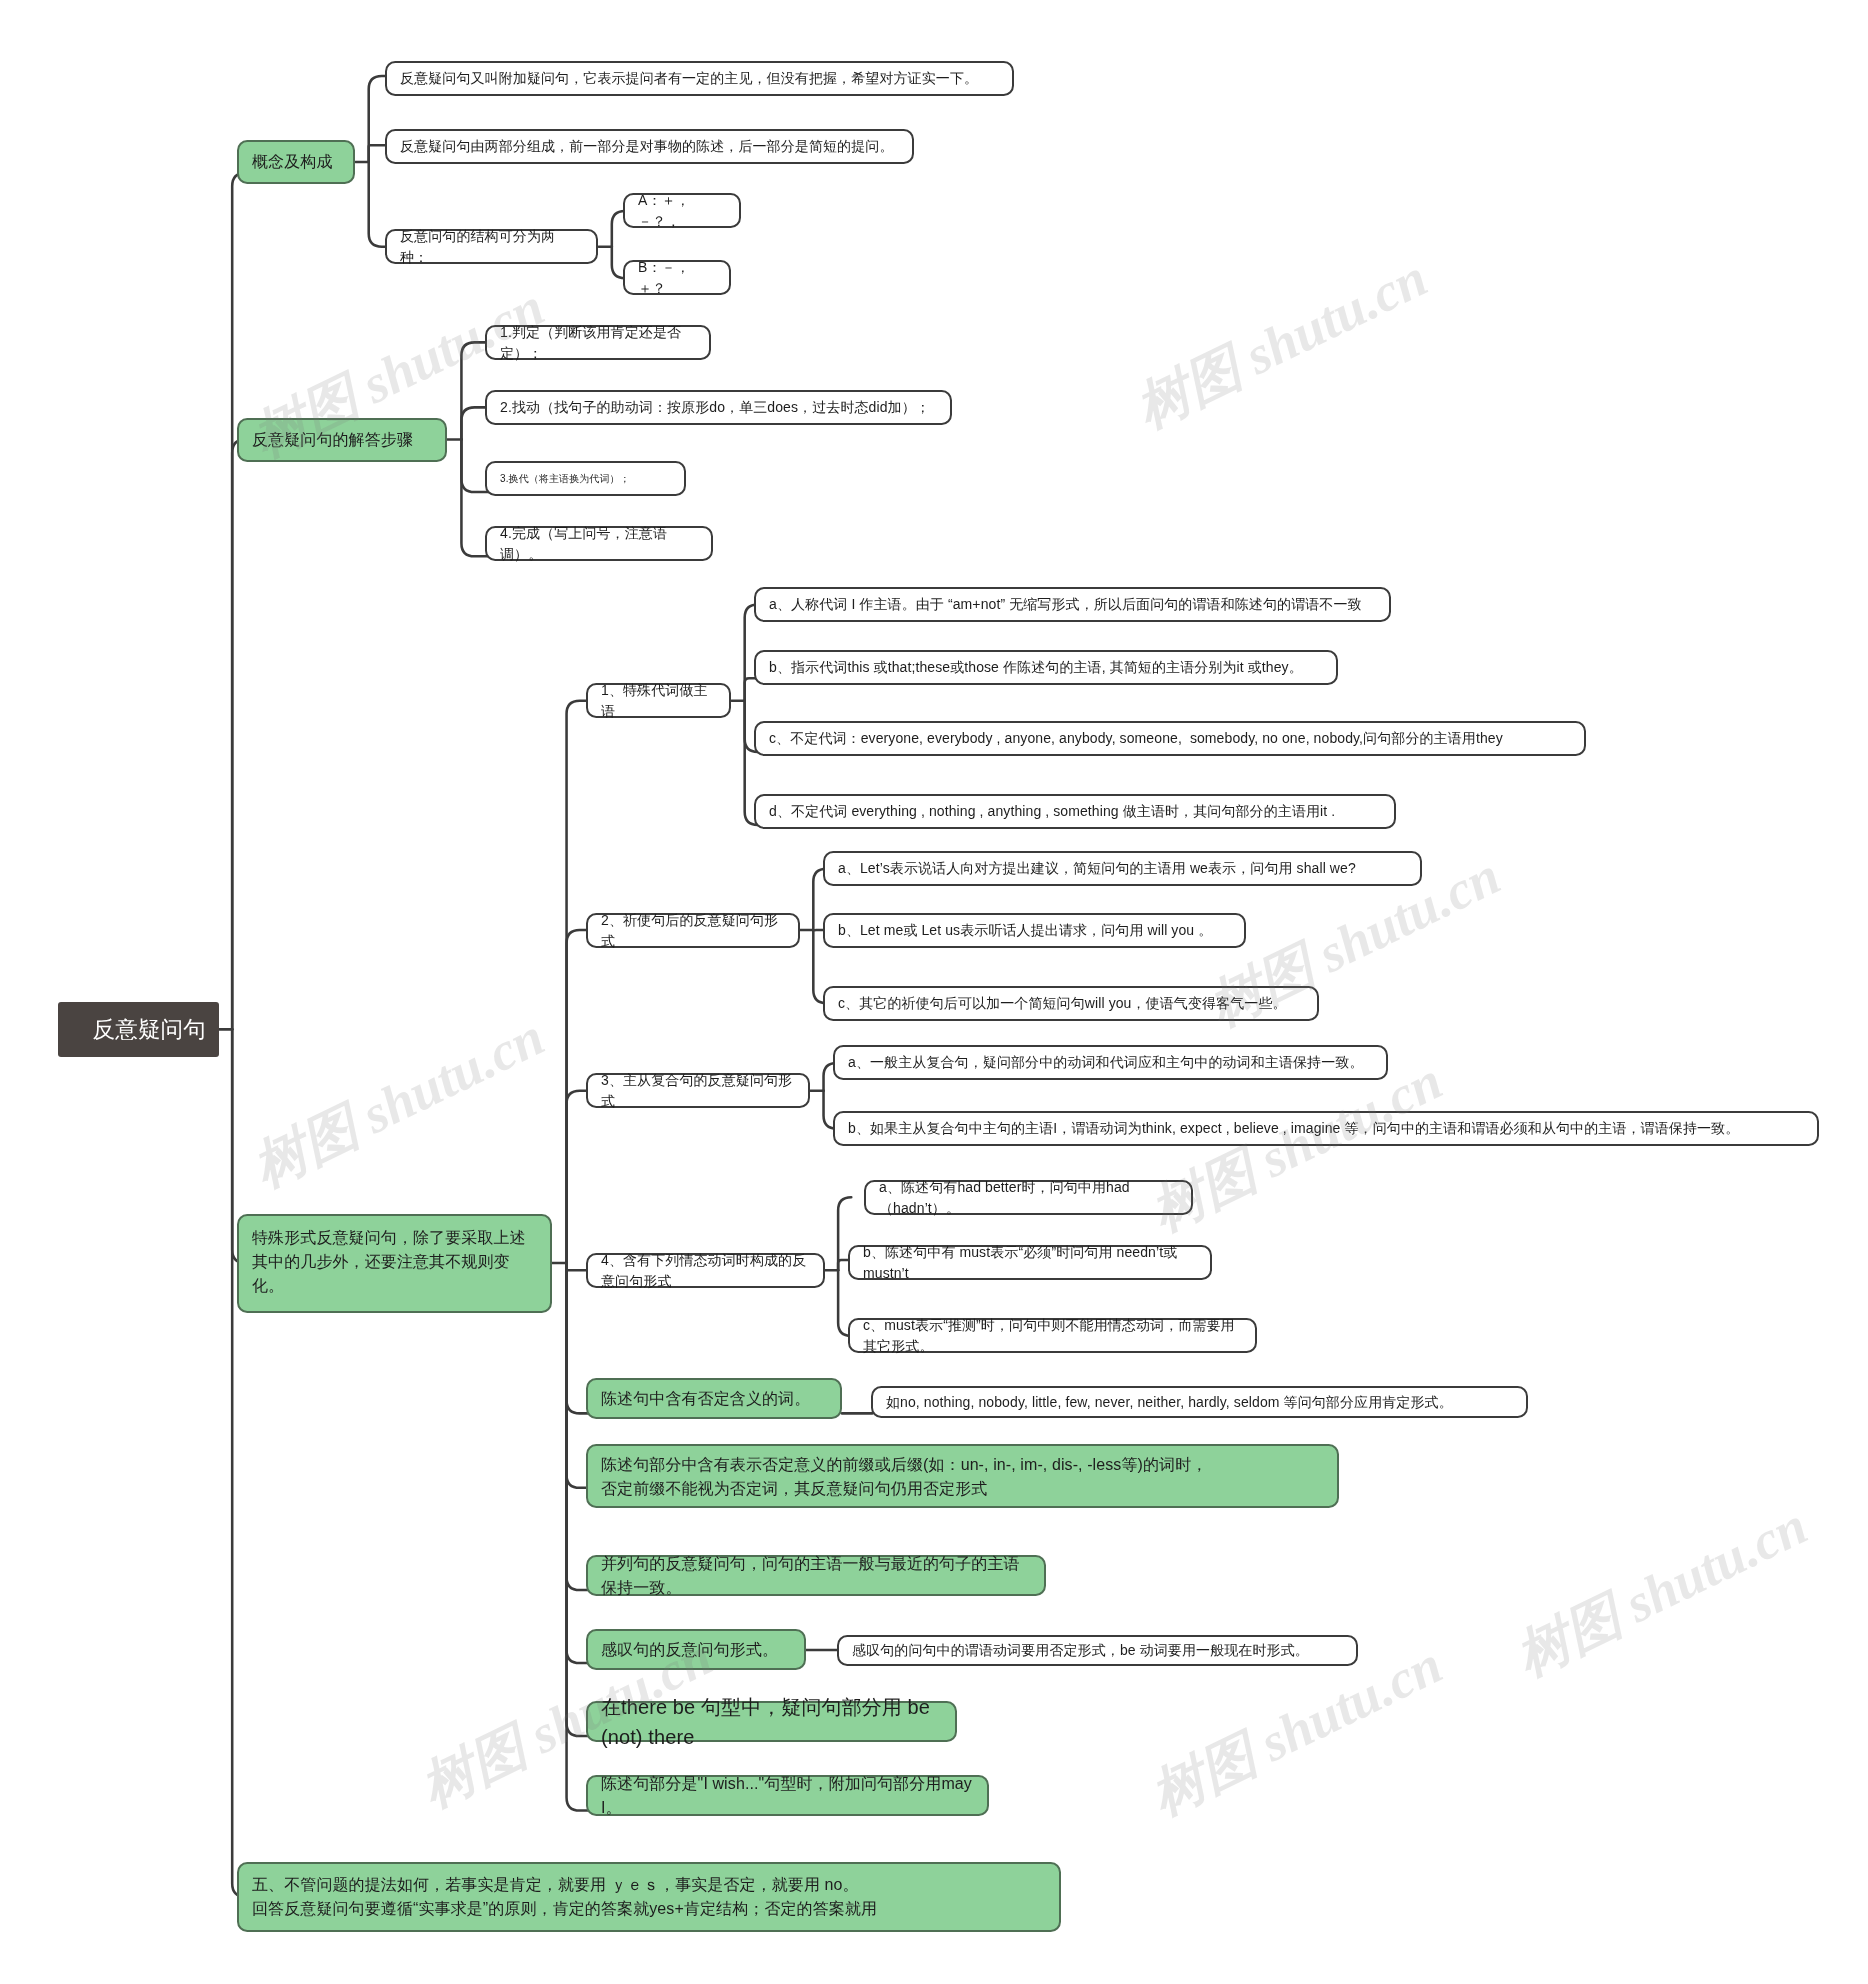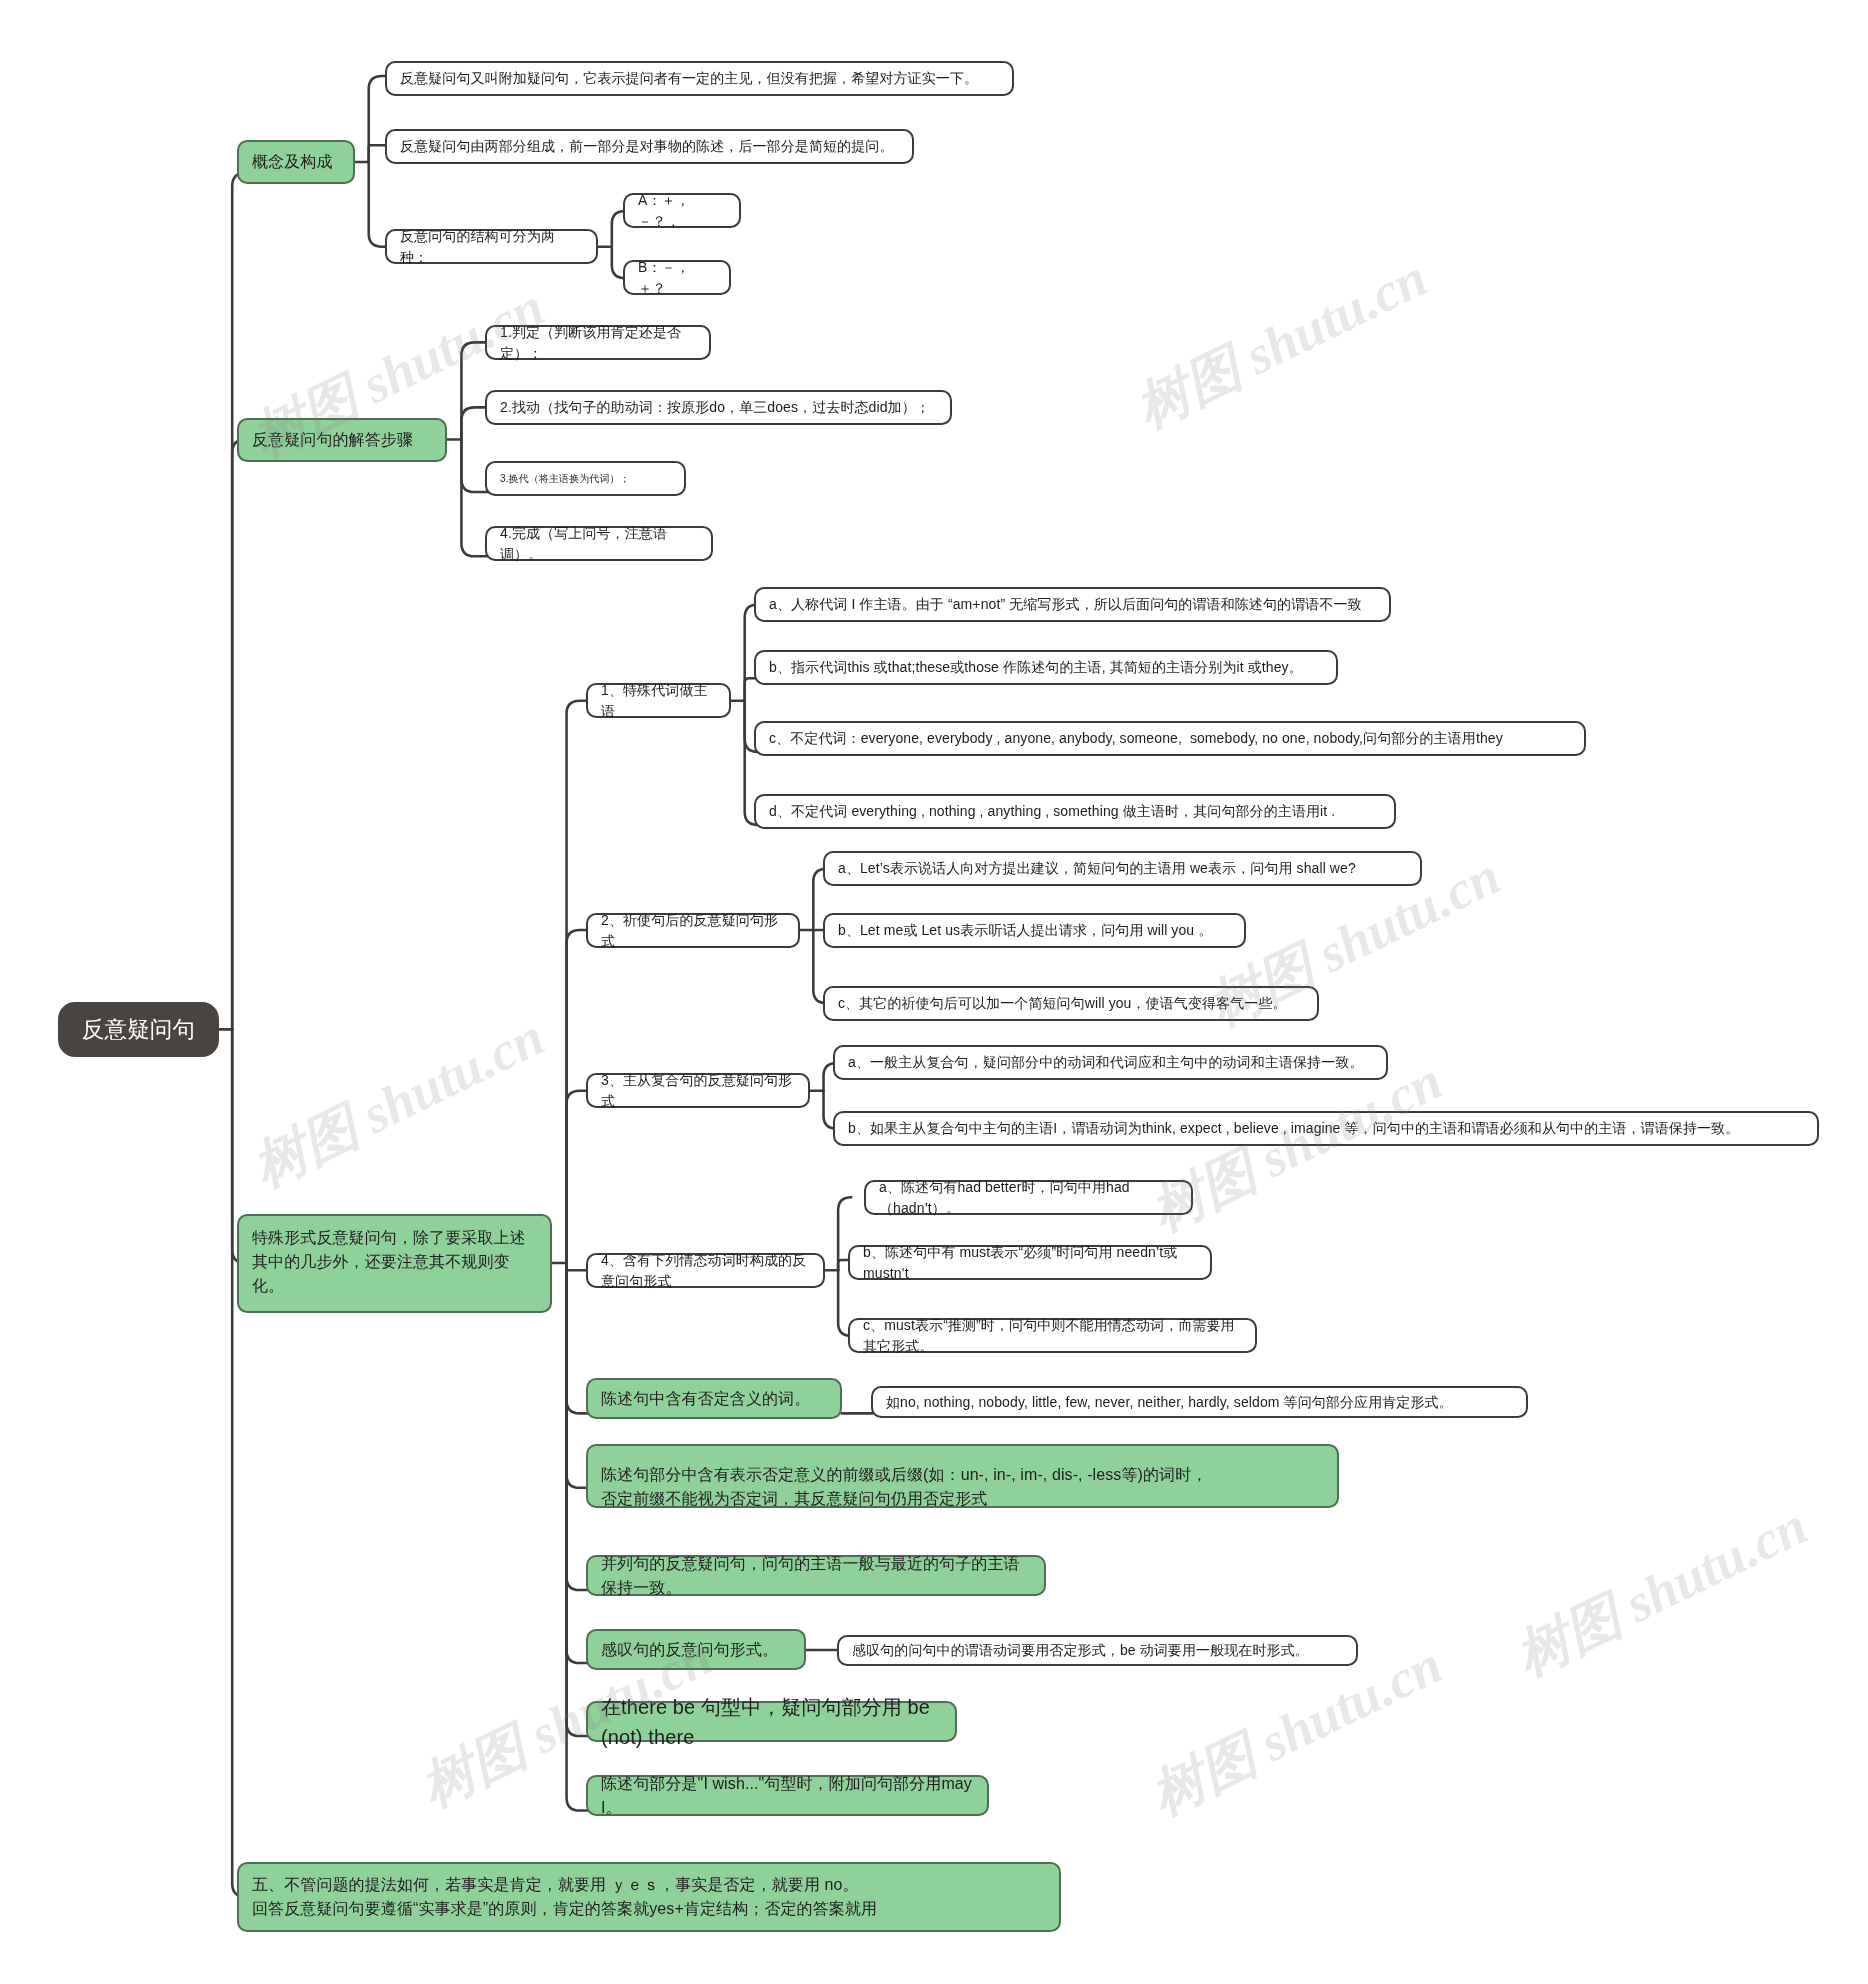--- a/index.html
+++ b/index.html
@@ -3,21 +3,21 @@
 <meta charset="utf-8">
 <style>
   html,body{margin:0;padding:0;background:#fff;}
   body{font-family:"Liberation Sans","DejaVu Sans",sans-serif;}
   #canvas{position:relative;width:1869px;height:1985px;background:#fff;overflow:hidden;}
   svg.links{position:absolute;left:0;top:0;width:1869px;height:1985px;pointer-events:none;}
   .node{position:absolute;box-sizing:border-box;border:2.2px solid #3b3b3b;border-radius:10.2px;
         background:#fff;color:#1d1d1d;display:flex;align-items:center;
         padding:7.3px 13px;line-height:1.5;letter-spacing:0.1px;}
   .node.green{background:#8ed29a;border-color:#4f6f54;}
-  .node.root{background:#4a4441;border:none;color:#fff;border-radius:17px;justify-content:center;}
+  .node.root{background:#4a4441;border:none;color:#fff;border-radius:3px;justify-content:flex-end;}
   .wm{position:absolute;color:rgba(120,120,120,0.17);font-family:"Liberation Serif","DejaVu Serif",serif;
       font-style:italic;font-weight:700;white-space:nowrap;transform:rotate(-26deg);
       transform-origin:left top;pointer-events:none;user-select:none;}
   .txt{white-space:pre-wrap;}
 </style>
 </head>
 <body>
 
 <div id="canvas">
 
@@ -187,21 +187,21 @@
     <span class="txt">c、must表示“推测”时，问句中则不能用情态动词，而需要用其它形式。</span>
   </div>
 
   <div class="node green" style="left:586px;top:1378px;width:256px;height:41px;font-size:16px;">
     <span class="txt">陈述句中含有否定含义的词。</span>
   </div>
   <div class="node" style="left:871px;top:1386px;width:657px;height:32px;font-size:14px;">
     <span class="txt">如no, nothing, nobody, little, few, never, neither, hardly, seldom 等问句部分应用肯定形式。</span>
   </div>
 
-  <div class="node green" style="left:586px;top:1444px;width:753px;height:64px;font-size:16px;align-items:flex-start;padding-top:17px;">
+  <div class="node green" style="left:586px;top:1444px;width:753px;height:64px;font-size:16px;align-items:flex-start;padding-top:7px;">
     <span class="txt">陈述句部分中含有表示否定意义的前缀或后缀(如：un-, in-, im-, dis-, -less等)的词时，
 否定前缀不能视为否定词，其反意疑问句仍用否定形式</span>
   </div>
 
   <div class="node green" style="left:586px;top:1555px;width:460px;height:41px;font-size:16px;">
     <span class="txt">并列句的反意疑问句，问句的主语一般与最近的句子的主语保持一致。</span>
   </div>
 
   <div class="node green" style="left:586px;top:1629px;width:220px;height:41px;font-size:16px;">
     <span class="txt">感叹句的反意问句形式。</span>

